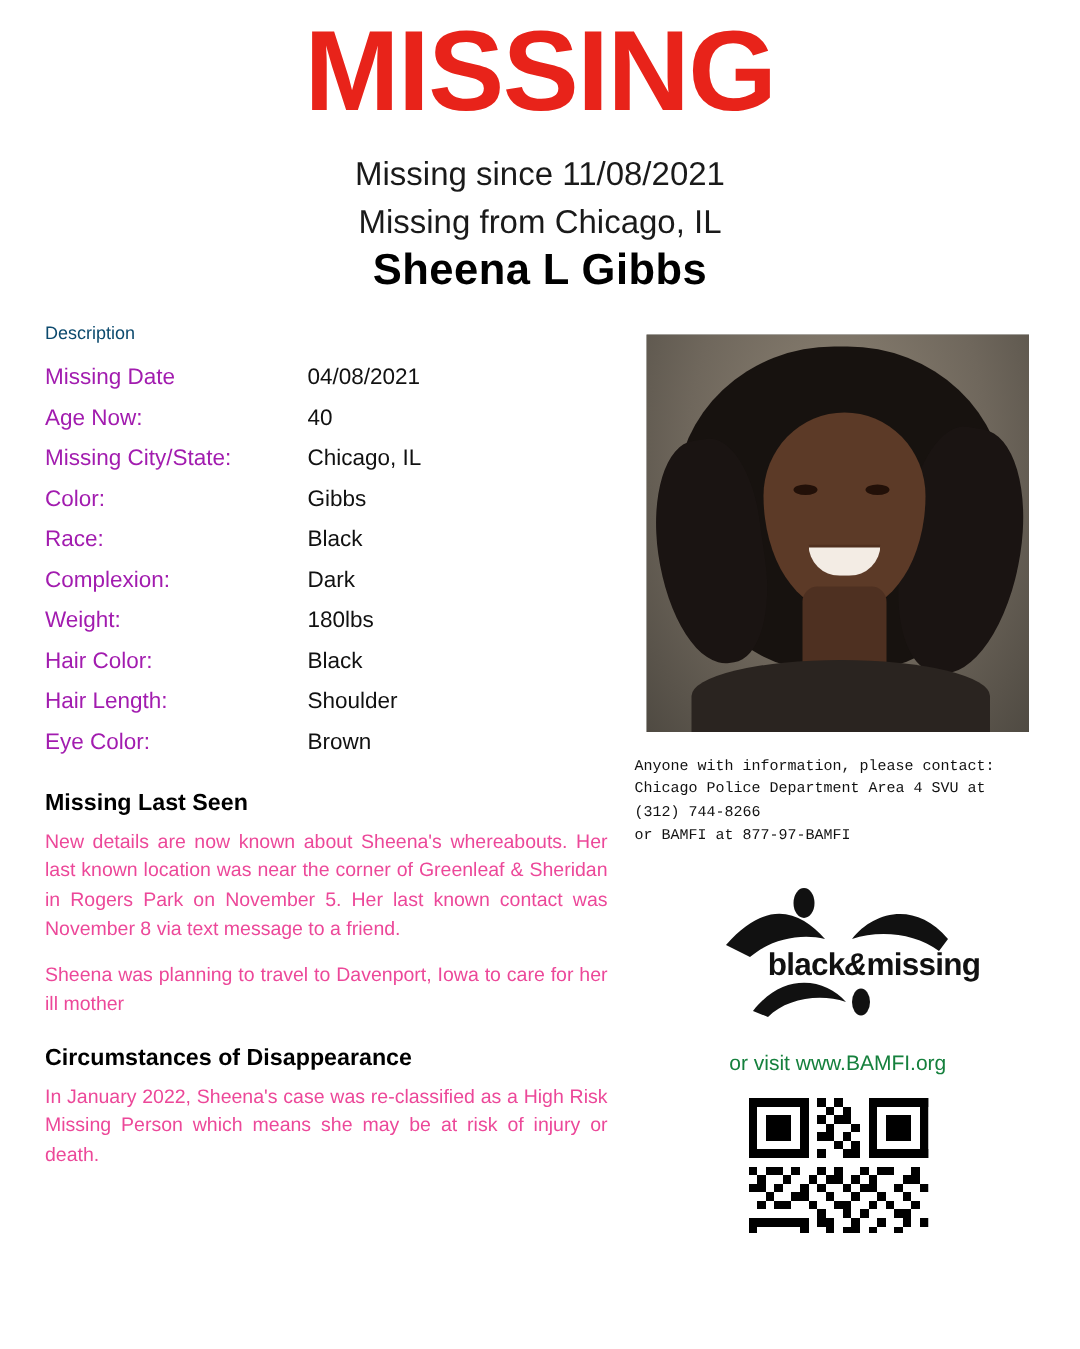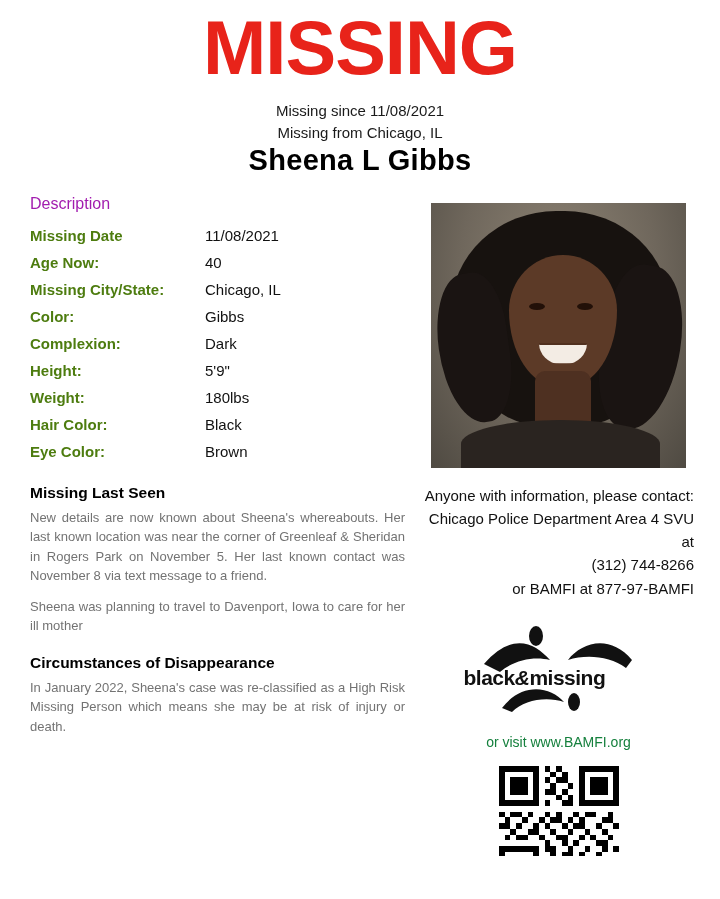--- a/index.html
+++ b/index.html
@@ -29,21 +29,21 @@
     color: #e8231a;
     font-weight: bold;
     font-size: 76px;
     letter-spacing: -1px;
     line-height: 1;
     margin: 10px 0 0 0;
     font-family: "Liberation Sans", sans-serif;
   }
   .missing-sub {
     text-align: center;
-    font-size: 15px;
+    font-size: 22px;
     color: #1a1a1a;
     line-height: 1.45;
     margin-top: 14px;
   }
   .victim-name {
     text-align: center;
     font-size: 29px;
     font-weight: bold;
     color: #000;
     letter-spacing: 0.3px;
@@ -59,55 +59,55 @@
   .col-left {
     width: 375px;
     flex: 0 0 375px;
   }
   .col-right {
     flex: 1;
     padding-left: 18px;
   }
 
   .desc-heading {
-    font-size: 16px;
-    color: #a21caf;
+    font-size: 12px;
+    color: #0c4a6e;
     margin-bottom: 10px;
   }
 
   table.details {
     border-collapse: collapse;
     width: 100%;
   }
   table.details td {
     padding: 4px 0 5px 0;
     font-size: 15px;
     vertical-align: top;
     line-height: 1.2;
   }
   table.details td.k {
-    font-weight: bold;
+    font-weight: normal;
     width: 175px;
-    color: #4d7c0f;
+    color: #a21caf;
   }
   table.details td.v {
     color: #111;
   }
 
   .section-head {
     font-weight: bold;
     font-size: 15.5px;
     margin-top: 18px;
     margin-bottom: 6px;
     color: #000;
   }
   .body-text {
     font-size: 13px;
     line-height: 1.5;
-    color: #737373;
+    color: #ec4899;
     text-align: justify;
     margin: 0 0 11px 0;
   }
 
   
   .photo {
     width: 255px;
     height: 265px;
     margin: 8px auto 0 auto;
     background: #6d6a62;
@@ -191,44 +191,45 @@
     left: 108px;
     top: 140px;
     width: 48px;
     height: 19px;
     background: #f3ece4;
     border-radius: 0 0 24px 24px;
     border-top: 2px solid #50301f;
   }
 
   .contact-block {
-    text-align: right;
-    font-size: 15px;
+    text-align: left;
+    font-size: 10px;
     line-height: 1.55;
     color: #111;
     margin-top: 16px;
+    font-family: Liberation Mono, monospace;
   }
   .contact-block .line { display: block; }
 
   .logo-wrap {
     margin-top: 20px;
     display: flex;
     justify-content: center;
   }
   .logo {
     width: 190px;
     height: 96px;
     position: relative;
   }
   .logo-text {
     position: absolute;
-    left: 0;
+    left: 16px;
     right: 0;
     top: 46px;
-    text-align: left;
+    text-align: right;
     font-size: 21px;
     font-weight: bold;
     color: #111;
     letter-spacing: -0.5px;
   }
   .logo-text .amp { font-style: italic; font-weight: bold; }
 
   .visit {
     text-align: center;
     font-size: 14px;
@@ -265,49 +266,53 @@
   <div class="columns">
 
     <div class="col-left">
 
       <div class="desc-heading">Description</div>
 
       <table class="details">
         <tbody>
           <tr>
             <td class="k">Missing Date</td>
-            <td class="v">11/08/2021</td>
+            <td class="v">04/08/2021</td>
           </tr>
           <tr>
             <td class="k">Age Now:</td>
             <td class="v">40</td>
           </tr>
           <tr>
             <td class="k">Missing City/State:</td>
             <td class="v">Chicago, IL</td>
           </tr>
           <tr>
             <td class="k">Color:</td>
             <td class="v">Gibbs</td>
           </tr>
           <tr>
+            <td class="k">Race:</td>
+            <td class="v">Black</td>
+          </tr>
+          <tr>
             <td class="k">Complexion:</td>
             <td class="v">Dark</td>
           </tr>
           <tr>
-            <td class="k">Height:</td>
-            <td class="v">5'9"</td>
-          </tr>
-          <tr>
             <td class="k">Weight:</td>
             <td class="v">180lbs</td>
           </tr>
           <tr>
             <td class="k">Hair Color:</td>
             <td class="v">Black</td>
+          </tr>
+          <tr>
+            <td class="k">Hair Length:</td>
+            <td class="v">Shoulder</td>
           </tr>
           <tr>
             <td class="k">Eye Color:</td>
             <td class="v">Brown</td>
           </tr>
         </tbody>
       </table>
 
       <div class="section-head">Missing Last Seen</div>
       <p class="body-text">New details are now known about Sheena's whereabouts. Her last known location was near the corner of Greenleaf &amp; Sheridan in Rogers Park on November 5. Her last known contact was November 8 via text message to a friend.</p>

